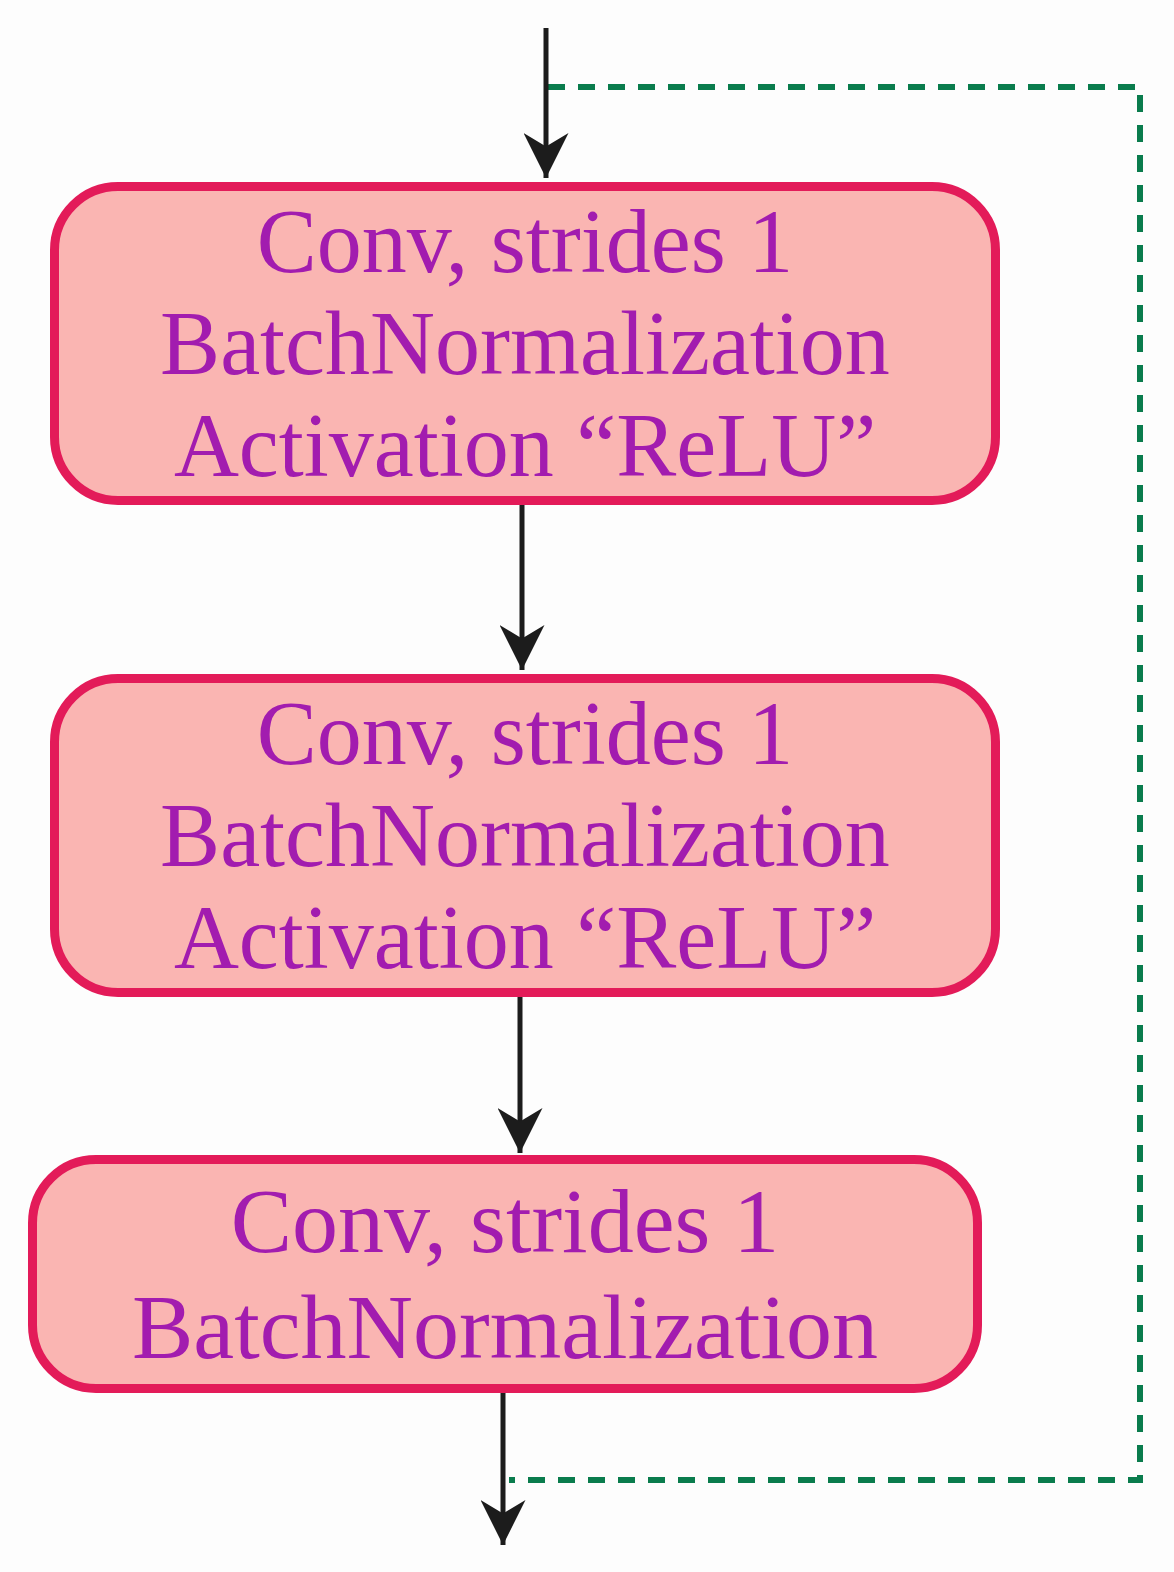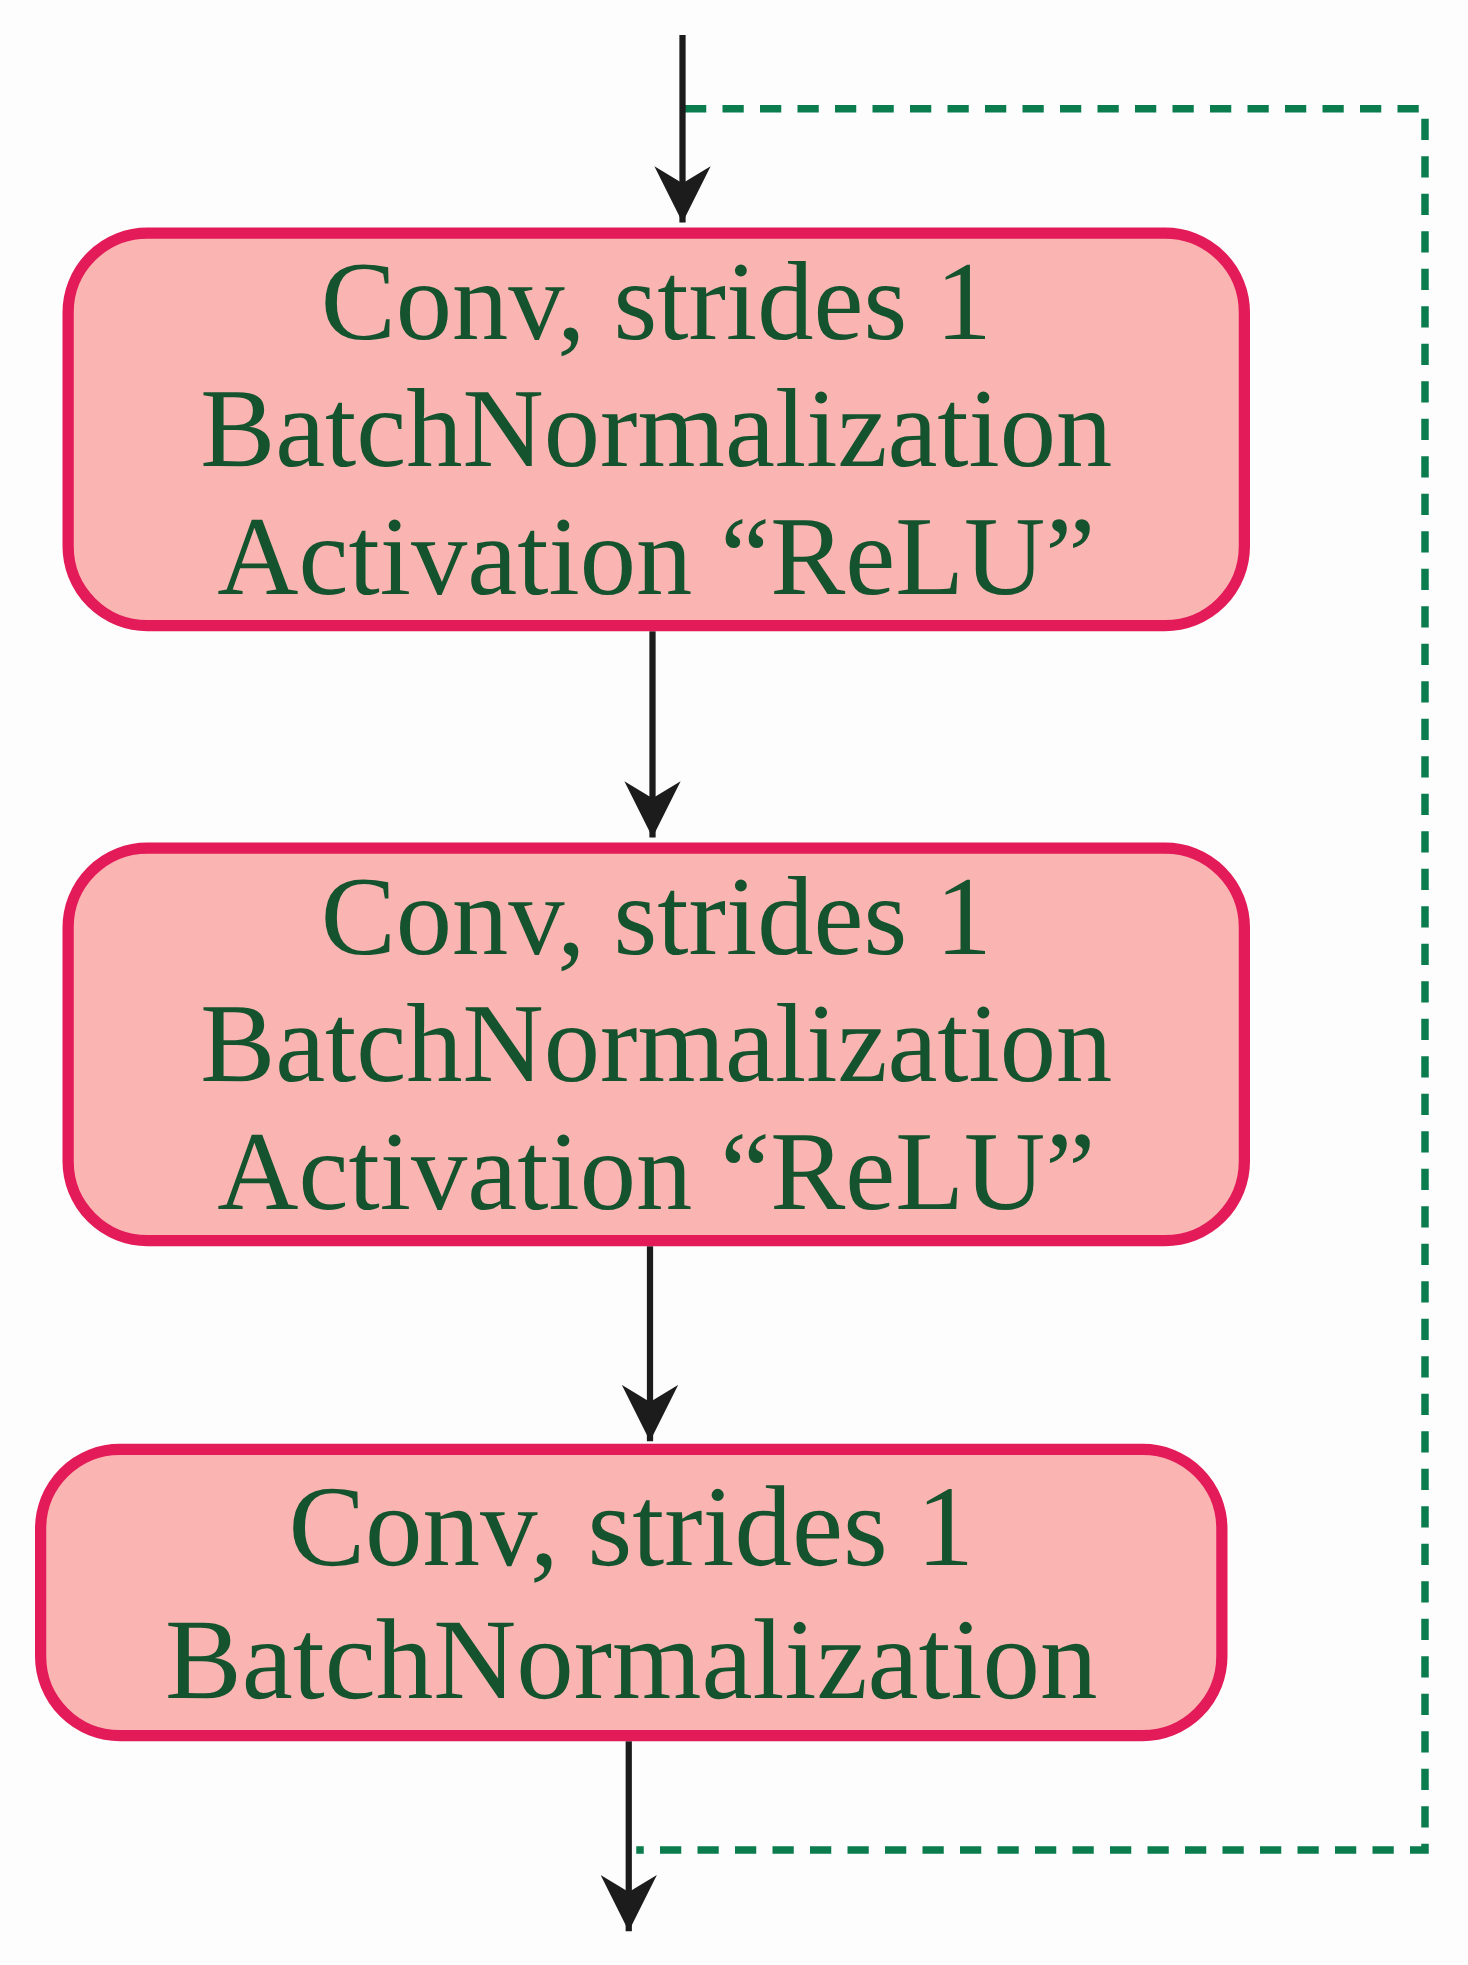--- a/index.html
+++ b/index.html
@@ -26,21 +26,21 @@
     position: absolute;
     box-sizing: border-box;
     background: #fab5b2;
     border: 9px solid #e31b59;
     border-radius: 68px;
     display: flex;
     flex-direction: column;
     justify-content: center;
     align-items: center;
     text-align: center;
-    color: #14532d;
+    color: #a21caf;
     font-size: 90px;
     line-height: 102px;
     letter-spacing: 0px;
   }
   .block-1 { left: 50px;  top: 182px;  width: 950px; height: 323px; }
   .block-2 { left: 50px;  top: 674px;  width: 950px; height: 323px; }
   .block-3 { left: 28px;  top: 1155px; width: 954px; height: 238px; font-size: 92px; line-height: 106px; }
   .block .line { white-space: nowrap; }
 </style>
 </head>

